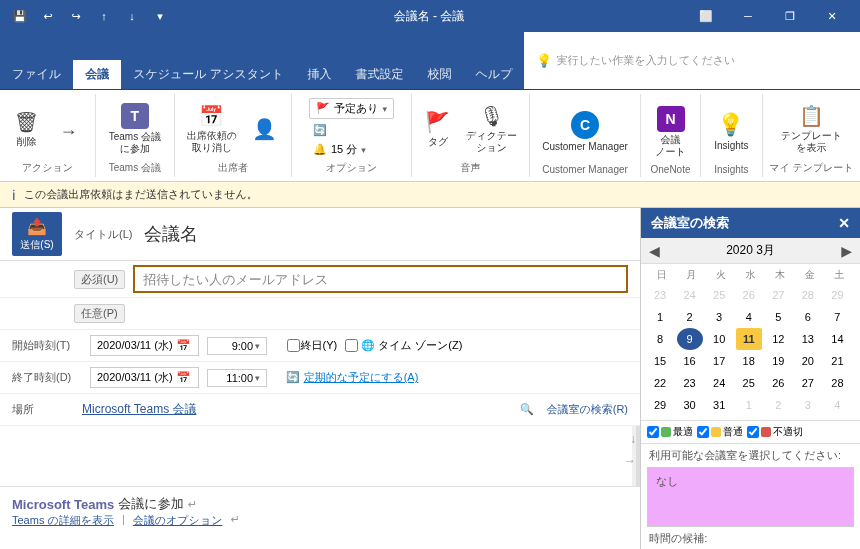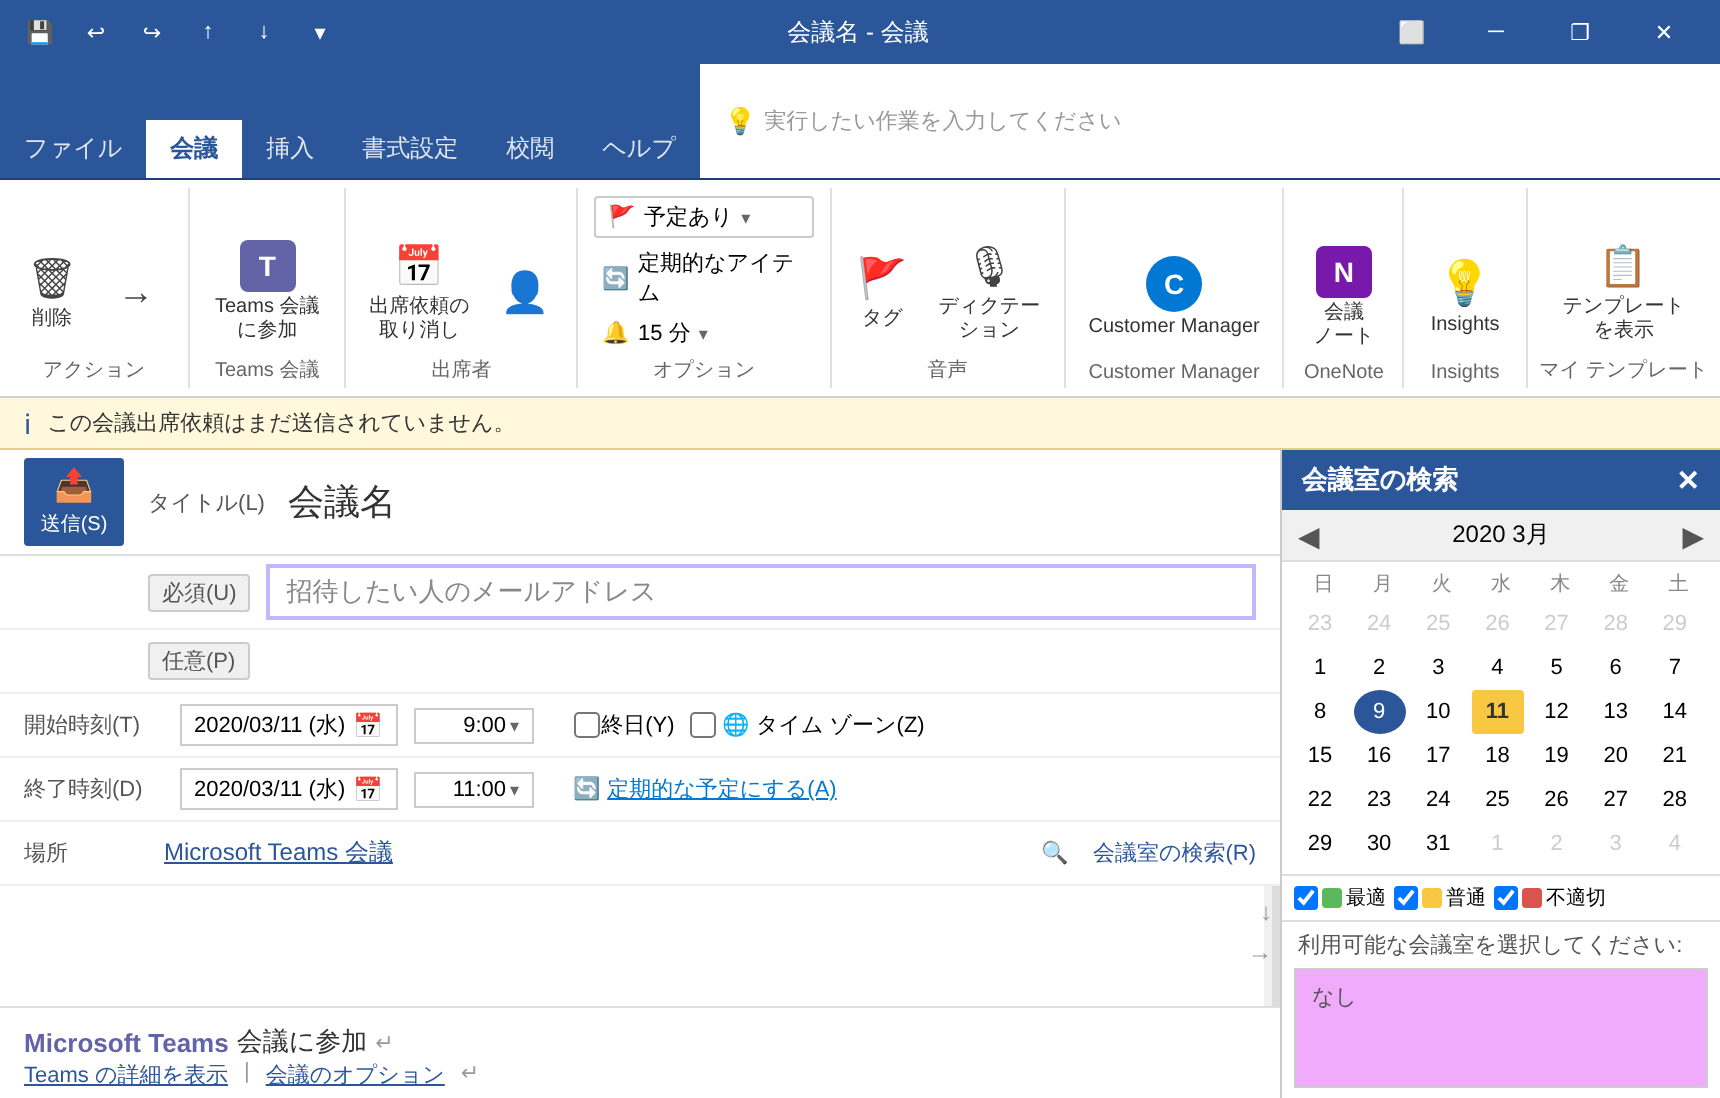--- a/index.html
+++ b/index.html
@@ -139,28 +139,27 @@
     }
 
     .title-value {
       font-size: 18px;
       font-weight: 400;
       color: #333;
       flex: 1;
     }
 
     .required-field {
-      border: 2px solid #c4b5fd;
+      border: 2px solid #a16207;
       flex: 1;
       padding: 4px 8px;
       font-size: 13px;
       color: #888;
       height: 28px;
       display: flex;
-      align-items: center;
     }
 
     .optional-label {
       background: #f0f0f0;
       border: 1px solid #ccc;
       padding: 1px 6px;
       border-radius: 2px;
       font-size: 11px;
       color: #555;
       margin-right: 8px;
@@ -348,20 +347,21 @@
     <div class="title-btn">─</div>
     <div class="title-btn">❐</div>
     <div class="title-btn close">✕</div>
   </div>
 </div>
 
 <div class="ribbon">
   <div class="ribbon-tabs">
     <div class="ribbon-tab">ファイル</div>
     <div class="ribbon-tab active">会議</div>
+    <div class="ribbon-tab">スケジュール アシスタント</div>
     <div class="ribbon-tab">挿入</div>
     <div class="ribbon-tab">書式設定</div>
     <div class="ribbon-tab">校閲</div>
     <div class="ribbon-tab">ヘルプ</div>
     <div style="flex:1; display:flex; align-items:center; padding: 0 12px; background: white;">
       <span style="font-size:13px; color:#f9c842; margin-right:4px;">💡</span>
       <span style="font-size:11px; color:#999;">実行したい作業を入力してください</span>
     </div>
   </div>
 </div>
@@ -405,21 +405,20 @@
   <div class="ribbon-group" style="min-width:120px;">
     <div class="ribbon-group-content">
       <div class="ribbon-col">
         <div class="ribbon-btn-small" style="border:1px solid #ccc; padding:2px 6px; margin:2px 0;">
           <span>🚩</span>
           <span>予定あり</span>
           <span class="dropdown-arrow">▾</span>
         </div>
         <div class="ribbon-btn-small">
           <span>🔄</span>
-          <span>定期的なアイテム</span>
         </div>
         <div class="ribbon-btn-small">
           <span>🔔</span>
           <span>15 分</span>
           <span class="dropdown-arrow">▾</span>
         </div>
       </div>
     </div>
     <div class="ribbon-group-label">オプション</div>
   </div>

